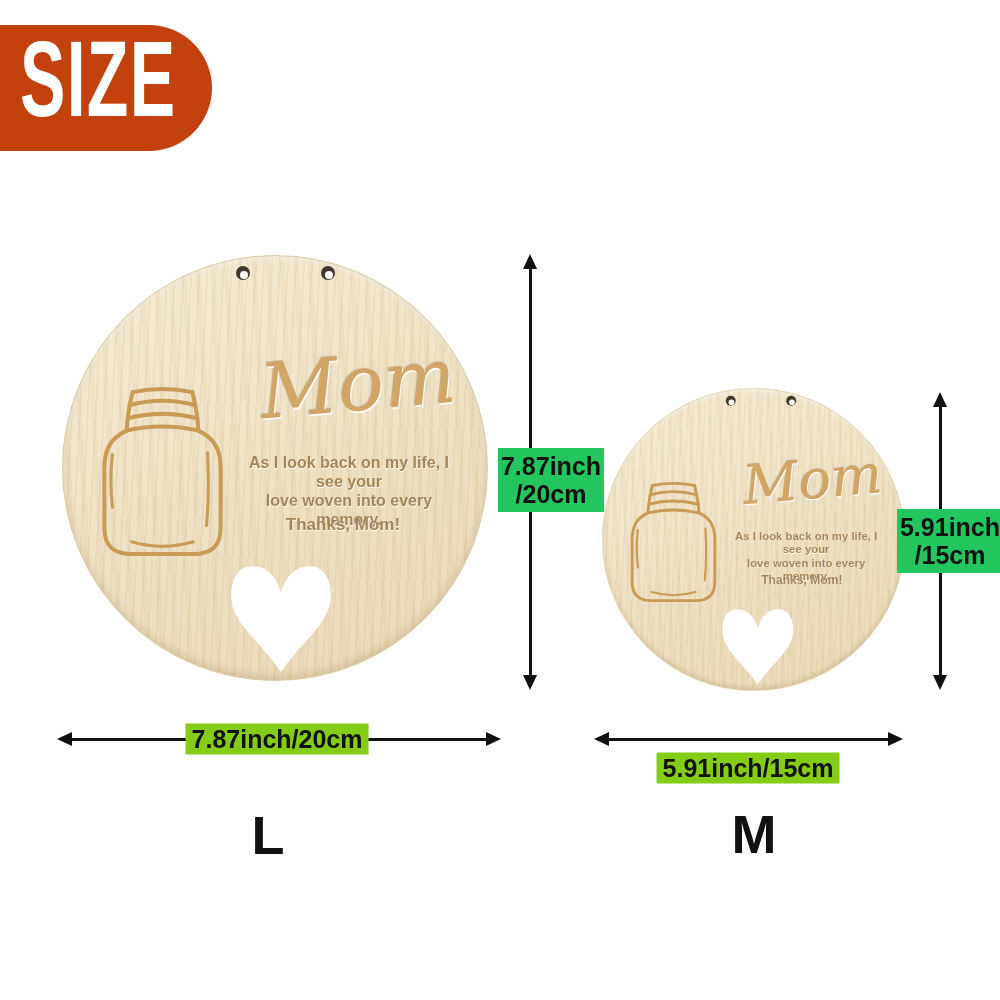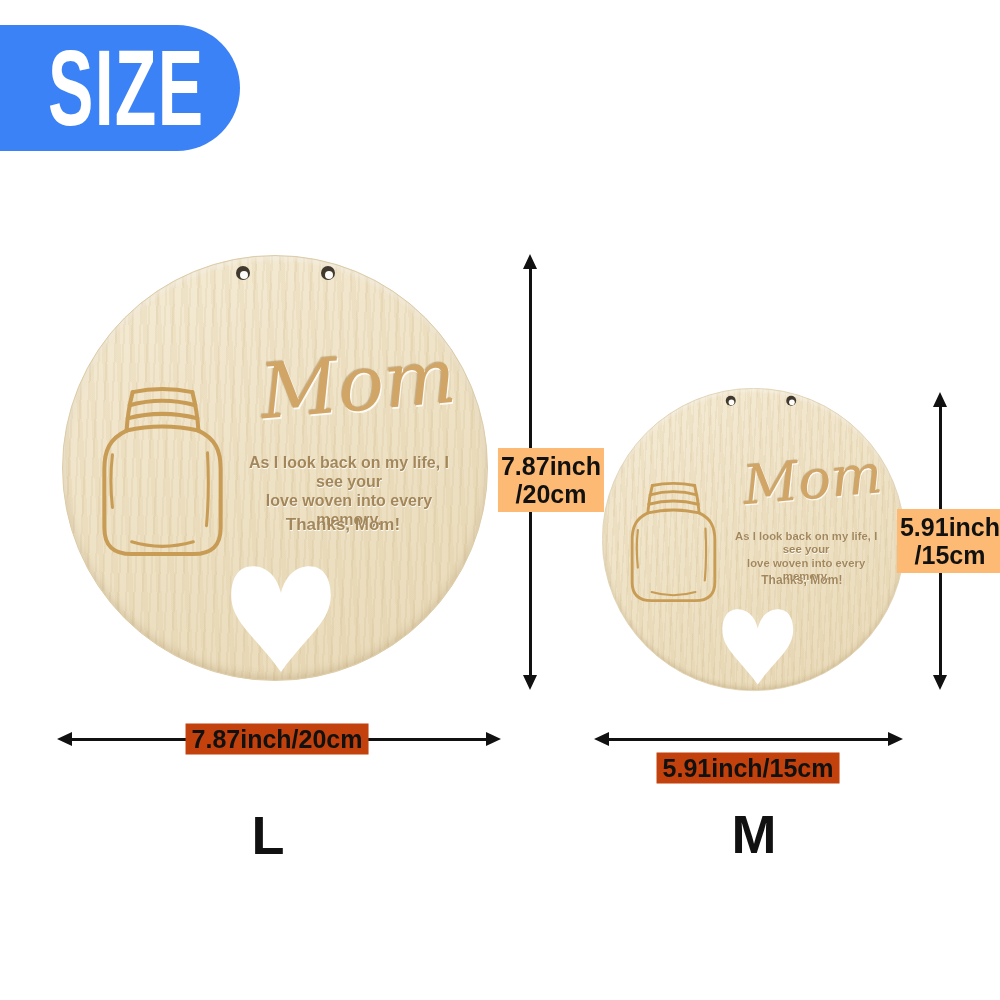--- a/index.html
+++ b/index.html
@@ -4,22 +4,22 @@
 <style>
   html,body { margin:0; padding:0; background:#fff; }
   .canvas {
     position:relative; width:1000px; height:1000px; background:#ffffff;
     overflow:hidden; font-family:"Liberation Sans", sans-serif; color:#111;
   }
 
   
   .size-badge {
     position:absolute; left:0; top:25px; width:212px; height:126px;
-    background:#3b82f6; border-radius:0 64px 64px 0;
-    display:flex; align-items:center;padding-left:28px;
+    background:#c2410c; border-radius:0 64px 64px 0;
+    display:flex; 
   }
   .size-badge .txt {
     font-weight:bold; font-size:108px; line-height:1; color:#ffffff;
     letter-spacing:2px; transform:scaleX(0.63); transform-origin:0 50%;
     margin-left:20px; white-space:nowrap;
   }
 
   
   .disc-wrap { position:absolute; width:426px; height:426px; transform-origin:0 0; }
   .disc-wrap.large { left:62px; top:255px; }
@@ -71,28 +71,28 @@
   .harrow { position:absolute; height:16px; }
   .harrow .line { position:absolute; top:6.5px; left:12px; right:12px; height:3px; background:#111; }
   .harrow .head-left { position:absolute; left:0; top:1px; width:0; height:0;
     border-top:7px solid transparent; border-bottom:7px solid transparent; border-right:15px solid #111; }
   .harrow .head-right { position:absolute; right:0; top:1px; width:0; height:0;
     border-top:7px solid transparent; border-bottom:7px solid transparent; border-left:15px solid #111; }
   .harrow.large { left:57px; top:731px; width:444px; }
   .harrow.medium { left:594px; top:731px; width:309px; }
 
   .dim-v {
-    position:absolute; transform:translate(-50%,-50%); background:#fdba74;
+    position:absolute; transform:translate(-50%,-50%); background:#22c55e;
     text-align:center; font-weight:bold; font-size:25px; line-height:28px;
     color:#111; padding:4px 3px; white-space:nowrap;
   }
   .dim-v.large { left:551px; top:480px; }
   .dim-v.medium { left:950px; top:541px; }
   .dim-h {
-    position:absolute; transform:translate(-50%,-50%); background:#c2410c;
+    position:absolute; transform:translate(-50%,-50%); background:#84cc16;
     font-weight:bold; font-size:25px; color:#111; padding:1px 6px; white-space:nowrap;
   }
   .dim-h.large { left:277px; top:739px; }
   .dim-h.medium { left:748px; top:768px; }
 
   .size-letter {
     position:absolute; transform:translate(-50%,-50%);
     font-weight:bold; font-size:54px; color:#111;
   }
   .size-letter.large { left:268px; top:835px; }

